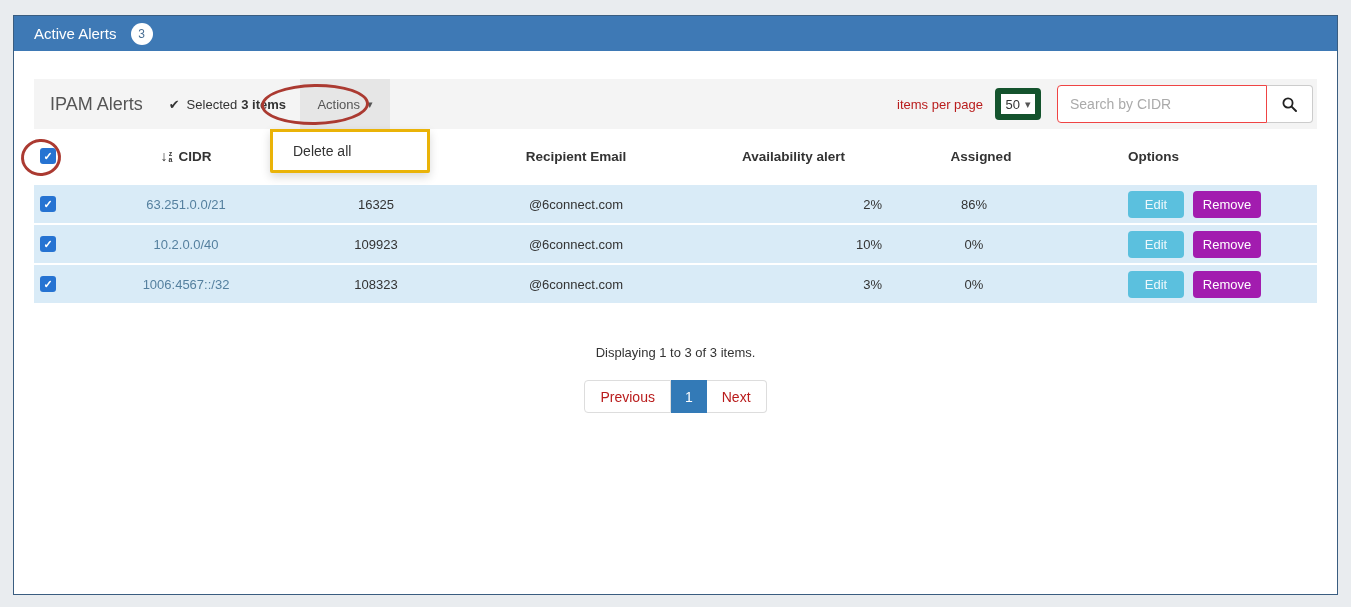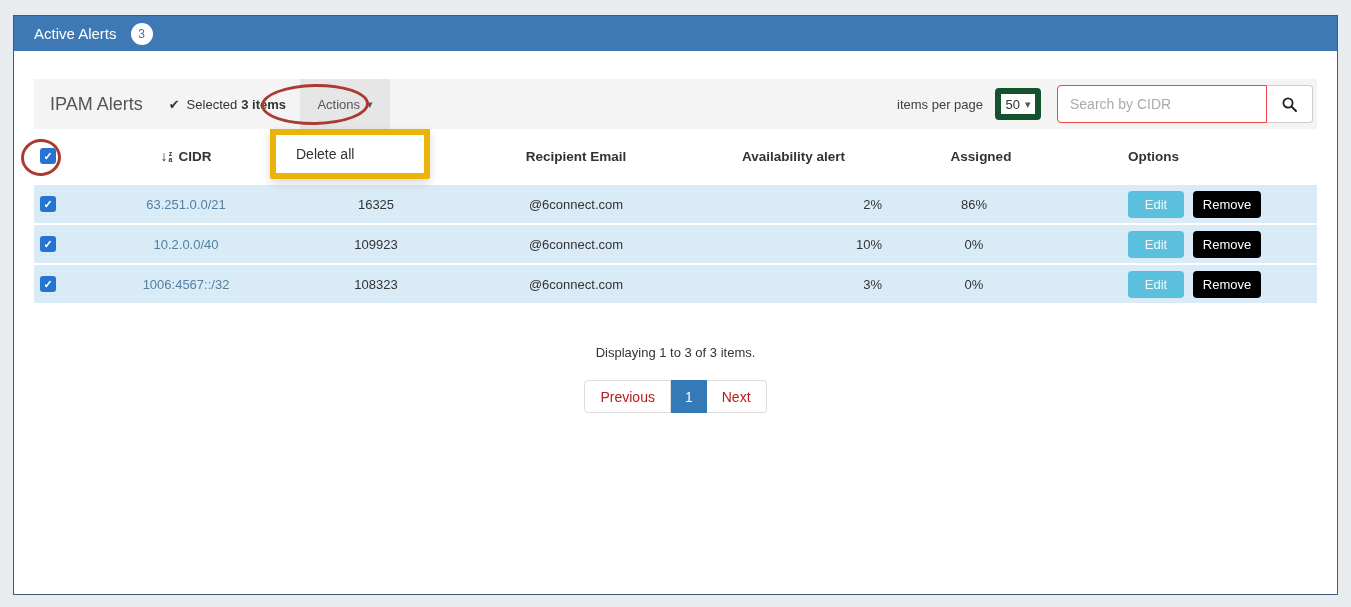--- a/index.html
+++ b/index.html
@@ -64,21 +64,21 @@
     display: flex; align-items: center; justify-content: center; gap: 7px;
     font-size: 13px; color: #555;
     cursor: pointer;
     font-family: "Liberation Sans", sans-serif;
   }
   .caret { font-size: 11px; color: #555; }
   .toolbar-right {
     margin-left: auto;
     display: flex; align-items: center;
   }
-  .ipp-label { font-size: 13px; color: #404040; margin-right: 12px; }
+  .ipp-label { font-size: 13px; color: #b91c1c; margin-right: 12px; }
   .per-page-select {
     width: 46px; height: 32px;
     background: #ffffff;
     border: 6px solid #14532d;
     border-radius: 4px;
     display: flex; align-items: center; justify-content: center; gap: 5px;
     font-size: 13px; color: #333;
     cursor: pointer;
   }
   .search-group { display: flex; margin-left: 16px; }
@@ -135,21 +135,21 @@
   .sort-arrow { font-size: 14px; line-height: 12px; }
   .za { display: inline-flex; flex-direction: column; font-size: 7px; line-height: 6px; font-weight: bold; margin-left: 1px; margin-top: 1px; }
   .btn {
     border: none; border-radius: 4px;
     font-size: 13px; color: #ffffff;
     height: 27px;
     cursor: pointer;
     font-family: "Liberation Sans", sans-serif;
   }
   .btn-edit { background: #5bc0de; width: 56px; color: #eef8fc; }
-  .btn-remove { background: #000000; width: 68px; }
+  .btn-remove { background: #a21caf; width: 68px; }
   
   .display-note {
     margin-top: 42px;
     text-align: center;
     font-size: 13px; color: #333;
   }
   .pagination {
     margin-top: 20px;
     display: flex; justify-content: center;
   }
@@ -171,21 +171,21 @@
     border-color: #337ab7;
     color: #ffffff;
     padding: 0 13px;
   }
   
   .dropdown-menu {
     position: absolute;
     left: 256px; top: 78px;
     width: 160px;
     background: #ffffff;
-    border: 6px solid #eab308;
+    border: 3px solid #eab308;
     border-radius: 0 0 2px 2px;
     box-shadow: 0 4px 10px rgba(0,0,0,0.15);
     z-index: 20;
     padding: 8px 0;
   }
   .dropdown-item {
     font-size: 14px; color: #333;
     padding: 3px 20px;
     cursor: pointer;
   }

